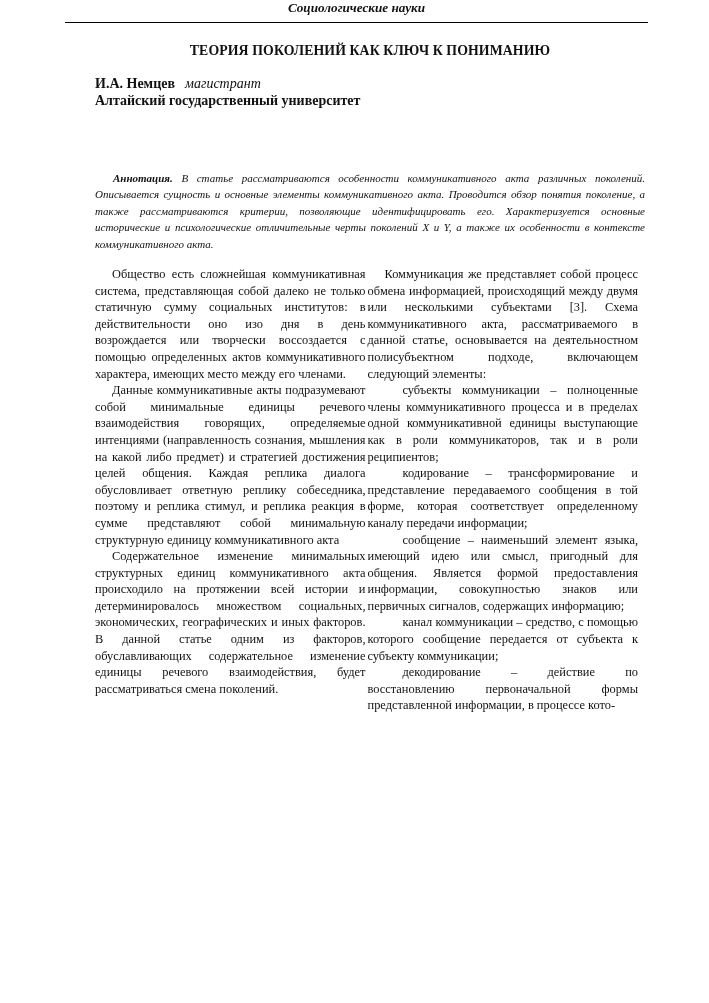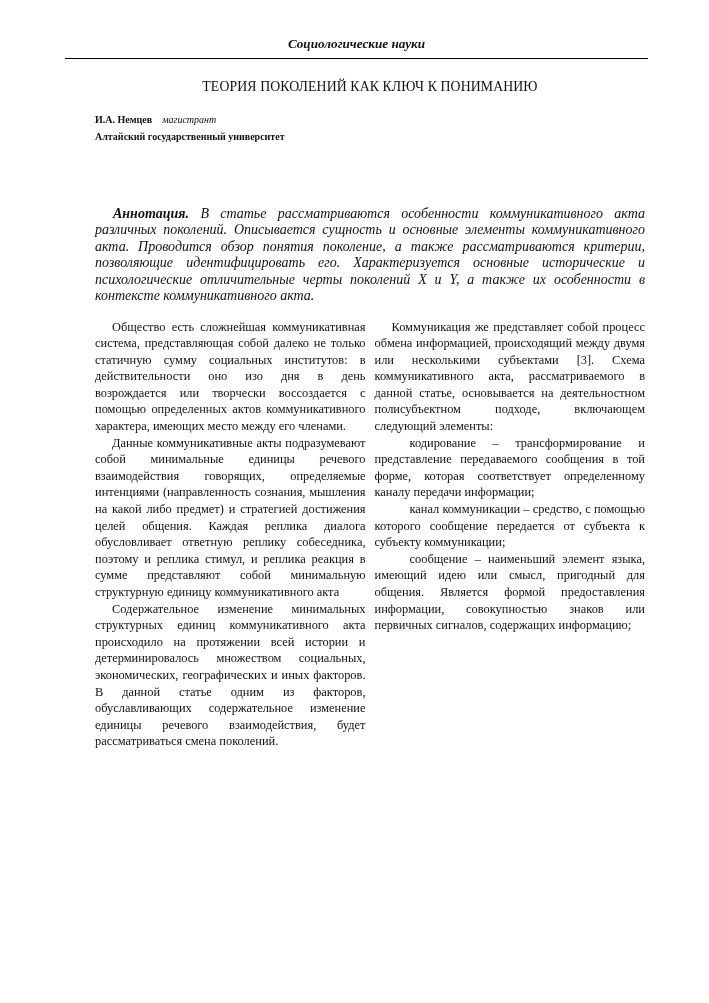--- a/index.html
+++ b/index.html
@@ -10,73 +10,72 @@
     height: 1003px;
     margin: 0 auto;
     background: #ffffff;
     color: #111111;
     font-family: "Liberation Serif", "DejaVu Serif", serif;
     overflow: hidden;
   }
   
   .running-head {
     margin: 0 61px 0 65px;
-    padding-top: 36px;
     text-align: center;
     font-size: 13.2px;
     font-weight: bold;
     font-style: italic;
     line-height: 16px;
   }
   .header-rule {
     border: none;
     border-top: 1.6px solid #000000;
     margin: 6px 61px 0 65px;
   }
   
   .article-title {
     margin: 19px 64px 0 95px;
     text-align: center;
     font-size: 13.8px;
-    font-weight: normal;
+    font-weight: bold;
     line-height: 17.5px;
     letter-spacing: 0.1px;
   }
   
   .author-block {
     margin: 15px 64px 0 95px;
-    font-size: 10px;
+    font-size: 14px;
     font-weight: bold;
     line-height: 17px;
   }
   .author-role {
     font-weight: normal;
     font-style: italic;
     margin-left: 10px;
   }
   
   .abstract-block {
     margin: 61px 64px 0 95px;
   }
   .abstract-block p {
-    font-size: 14px;
+    font-size: 11px;
     font-style: italic;
     line-height: 16.5px;
     text-align: justify;
     text-indent: 18px;
     margin-top: 14px;
   }
   .abstract-block .lead {
     font-weight: bold;
   }
   
   .columns {
     margin: 14px 64px 0 95px;
     display: flex;
-    gap: 9px;
+    gap: 2px;
   }
   .col {
     width: 270.5px;
     font-size: 12.4px;
     line-height: 16.6px;
     text-align: justify;
     hyphens: auto;
     -webkit-hyphens: auto;
   }
   .col p { text-indent: 17px; }
@@ -109,19 +108,21 @@
   </div>
 
   <div class="columns">
     <div class="col" lang="ru">
       <p>Общество есть сложнейшая коммуникативная система, представляющая собой далеко не только статичную сумму социальных институтов: в действительности оно изо дня в день возрождается или творчески воссоздается с помощью определенных актов коммуникативного характера, имеющих место между его членами.</p>
       <p>Данные коммуникативные акты подразумевают собой минимальные единицы речевого взаимодействия говорящих, определяемые интенциями (направленность сознания, мышления на какой либо предмет) и стратегией достижения целей общения. Каждая реплика диалога обусловливает ответную реплику собеседника, поэтому и реплика стимул, и реплика реакция в сумме представляют собой минимальную структурную единицу коммуникативного акта</p>
       <p>Содержательное изменение минимальных структурных единиц коммуникативного акта происходило на протяжении всей истории и детерминировалось множеством социальных, экономических, географических и иных факторов. В данной статье одним из факторов, обуславливающих содержательное изменение единицы речевого взаимодействия, будет рассматриваться смена поколений.</p>
     </div>
     <div class="col" lang="ru">
       <p>Коммуникация же представляет собой процесс обмена информацией, происходящий между двумя или несколькими субъектами [3]. Схема коммуникативного акта, рассматриваемого в данной статье, основывается на деятельностном полисубъектном подходе, включающем следующий элементы:</p>
+      <p class="item">субъекты коммуникации – полноценные члены коммуникативного процесса и в пределах одной коммуникативной единицы выступающие как в роли коммуникаторов, так и в роли реципиентов;</p>
       <p class="item">кодирование – трансформирование и представление передаваемого сообщения в той форме, которая соответствует определенному каналу передачи информации;</p>
+      <p class="item">сообщение – наименьший элемент языка, имеющий идею или смысл, пригодный для общения. Является формой предоставления информации, совокупностью знаков или первичных сигналов, содержащих информацию;</p>
       <p class="item">канал коммуникации – средство, с помощью которого сообщение передается от субъекта к субъекту коммуникации;</p>
-      <p class="item">сообщение – наименьший элемент языка, имеющий идею или смысл, пригодный для общения. Является формой предоставления информации, совокупностью знаков или первичных сигналов, содержащих информацию;</p>
+      <p class="item">декодирование – действие по восстановлению первоначальной формы представленной информации, в процессе кото-</p>
     </div>
   </div>
 
 </div>
 
 </body></html>

